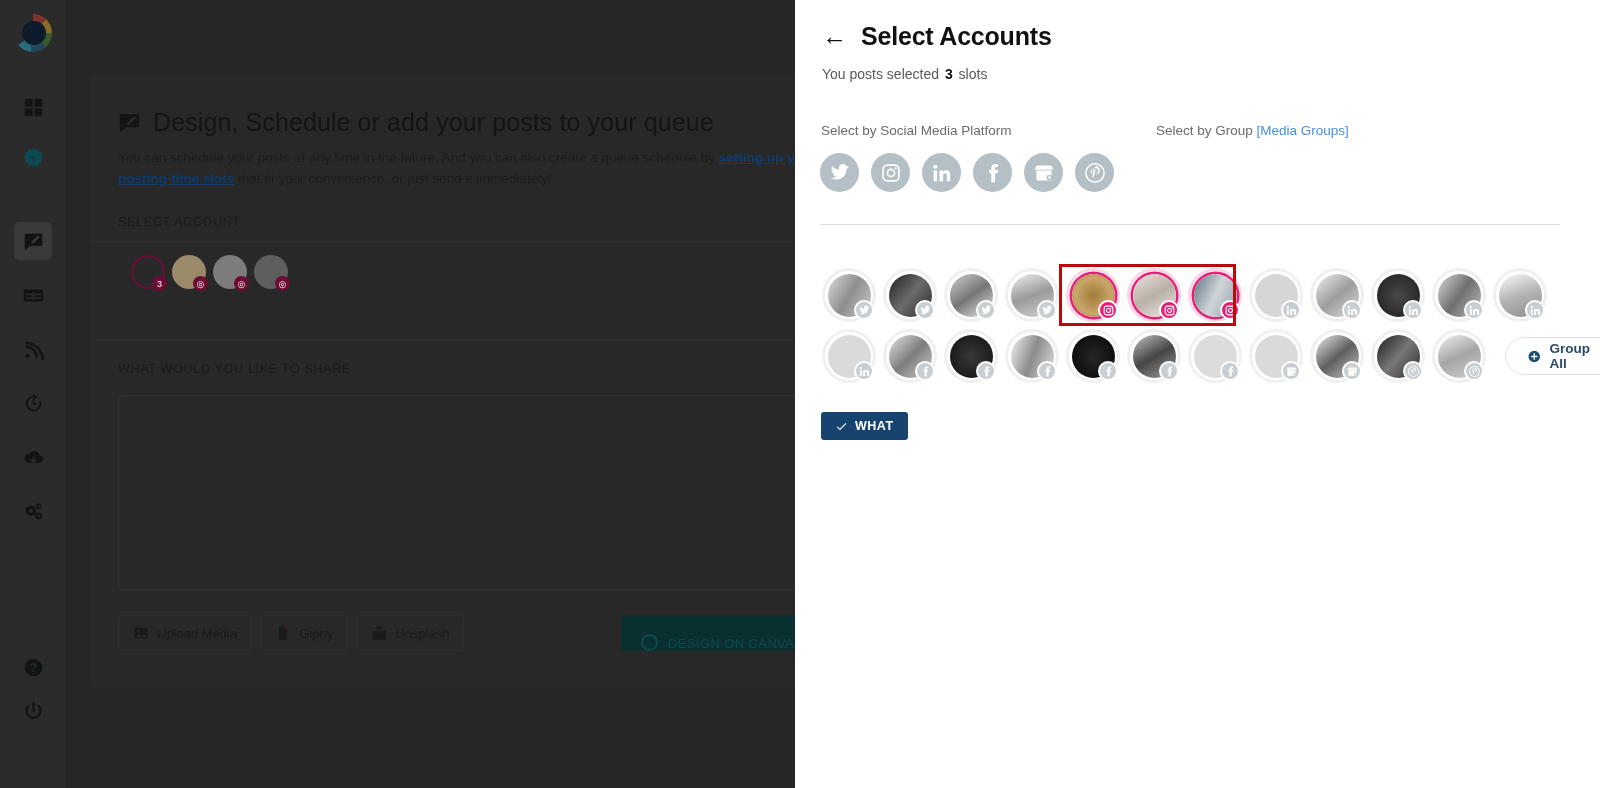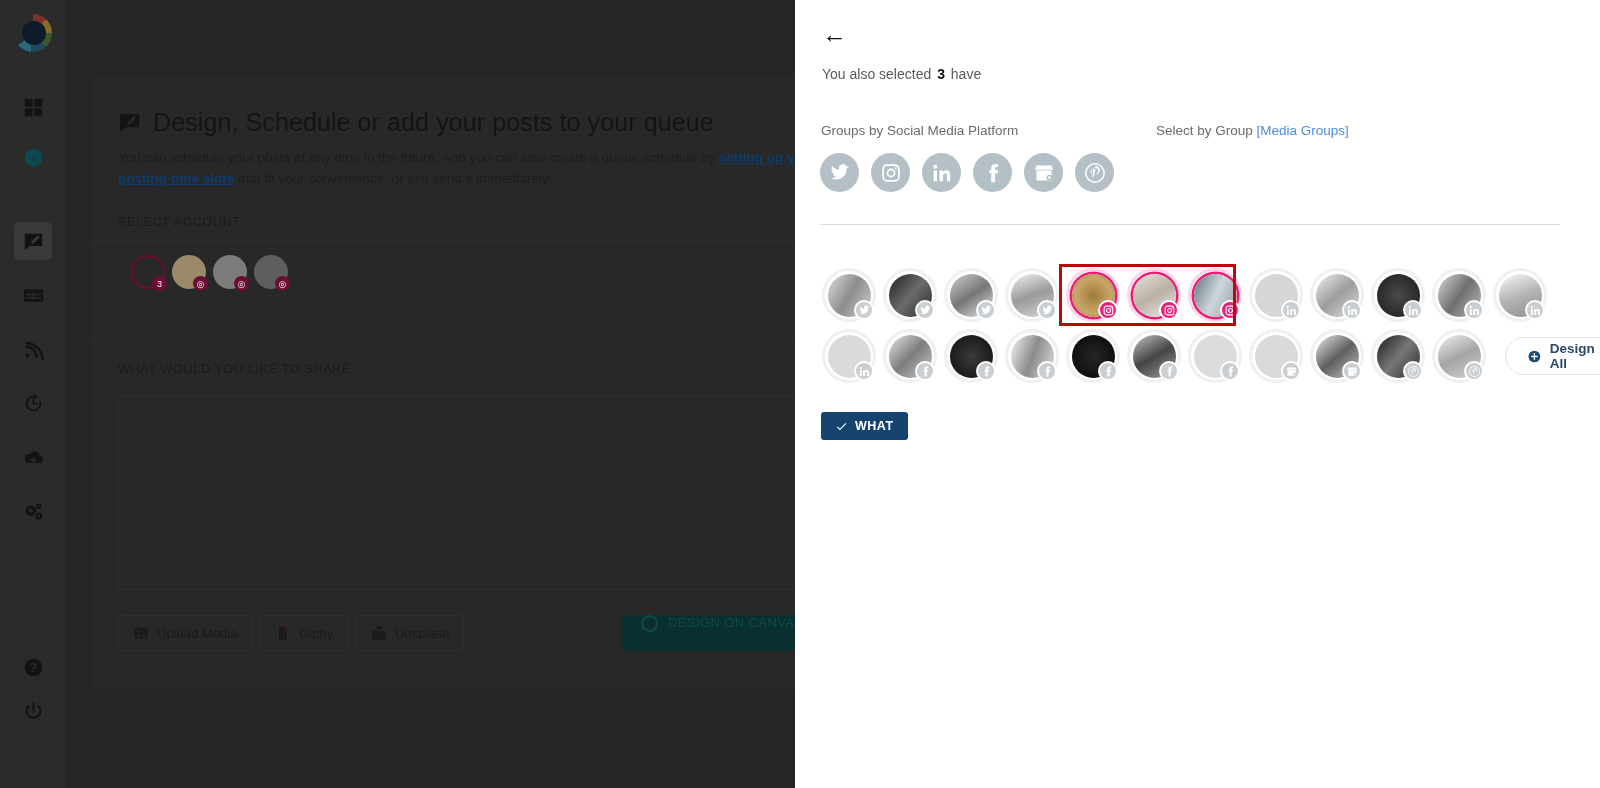--- a/index.html
+++ b/index.html
@@ -78,21 +78,21 @@
     border: 1px solid #303030; border-radius: 3px;
   }
 
   .btn-row { position: absolute; left: 27px; top: 540px; display: flex; gap: 8px; align-items: center; }
   .media-btn {
     height: 36px; padding: 0 14px; border: 1px solid #2f2f2f; border-radius: 3px;
     display: flex; align-items: center; gap: 8px; font-size: 13px; color: #1a1a1a;
   }
   .canva-btn {
     position: absolute; left: 530px; top: 540px; height: 36px; padding: 0 20px;
-    background: #0a2f31; border-radius: 3px; display: flex; align-items: flex-start;
+    background: #0a2f31; border-radius: 3px; display: flex; align-items: flex-end;
     gap: 10px; font-size: 13px; color: #0e4a4a; letter-spacing: .4px;
   }
   .canva-ico { width: 17px; height: 17px; border-radius: 50%; border: 2px solid #0e4a4a; }
 
   
   .panel {
     position: absolute; left: 795px; top: 0; width: 805px; height: 788px;
     background: #ffffff;
   }
   .panel-head { position: absolute; left: 27px; top: 22px; display: flex; align-items: center; gap: 14px; }
@@ -314,29 +314,30 @@
         </div>
       </div>
 
     </div>
   </div>
 
   <div class="panel">
 
     <div class="panel-head">
       <span class="back-arrow">←</span>
+      <span class="panel-title">Select Accounts</span>
     </div>
 
     <div class="sel-count">
-      <span>You also selected</span>
+      <span>You posts selected</span>
       <b>3</b>
-      <span>have</span>
+      <span>slots</span>
     </div>
 
-    <div class="col-label" style="left:26px; top:123px">Groups by Social Media Platform</div>
+    <div class="col-label" style="left:26px; top:123px">Select by Social Media Platform</div>
     <div class="col-label" style="left:361px; top:123px">
       <span>Select by Group</span>
       <a href="#">[Media Groups]</a>
     </div>
 
     <div class="plat-row">
       <div class="plat-ico">
         <svg viewBox="0 0 24 24">
             <path d="M23 4.9a8.6 8.6 0 0 1-2.5.7 4.3 4.3 0 0 0 1.9-2.4 8.6 8.6 0 0 1-2.7 1A4.3 4.3 0 0 0 11.3 8 12.2 12.2 0 0 1 2.5 3.6a4.3 4.3 0 0 0 1.3 5.7 4.2 4.2 0 0 1-1.9-.5 4.3 4.3 0 0 0 3.4 4.2 4.3 4.3 0 0 1-1.9.1 4.3 4.3 0 0 0 4 3 8.6 8.6 0 0 1-6.4 1.8A12.2 12.2 0 0 0 19.7 7.4c0-.2 0-.4 0-.6A8.7 8.7 0 0 0 23 4.9z"></path>
           </svg>
@@ -597,21 +598,21 @@
             </svg>
           </div>
         </div>
 
       <div class="select-all">
         <svg class="sa-plus" viewBox="0 0 24 24">
             <circle cx="12" cy="12" r="11"></circle>
             <rect x="10.7" y="5.8" width="2.6" height="12.4" fill="#fff"></rect>
             <rect x="5.8" y="10.7" width="12.4" height="2.6" fill="#fff"></rect>
           </svg>
-        <span>Design All</span>
+        <span>Group All</span>
       </div>
     </div>
   </div>
 
   <div class="done-btn">
     <svg class="done-check" viewBox="0 0 24 24">
         <path d="M9 16.2L4.8 12l-1.4 1.4L9 19 21 7l-1.4-1.4z"></path>
       </svg>
     <span>WHAT</span>
   </div>

